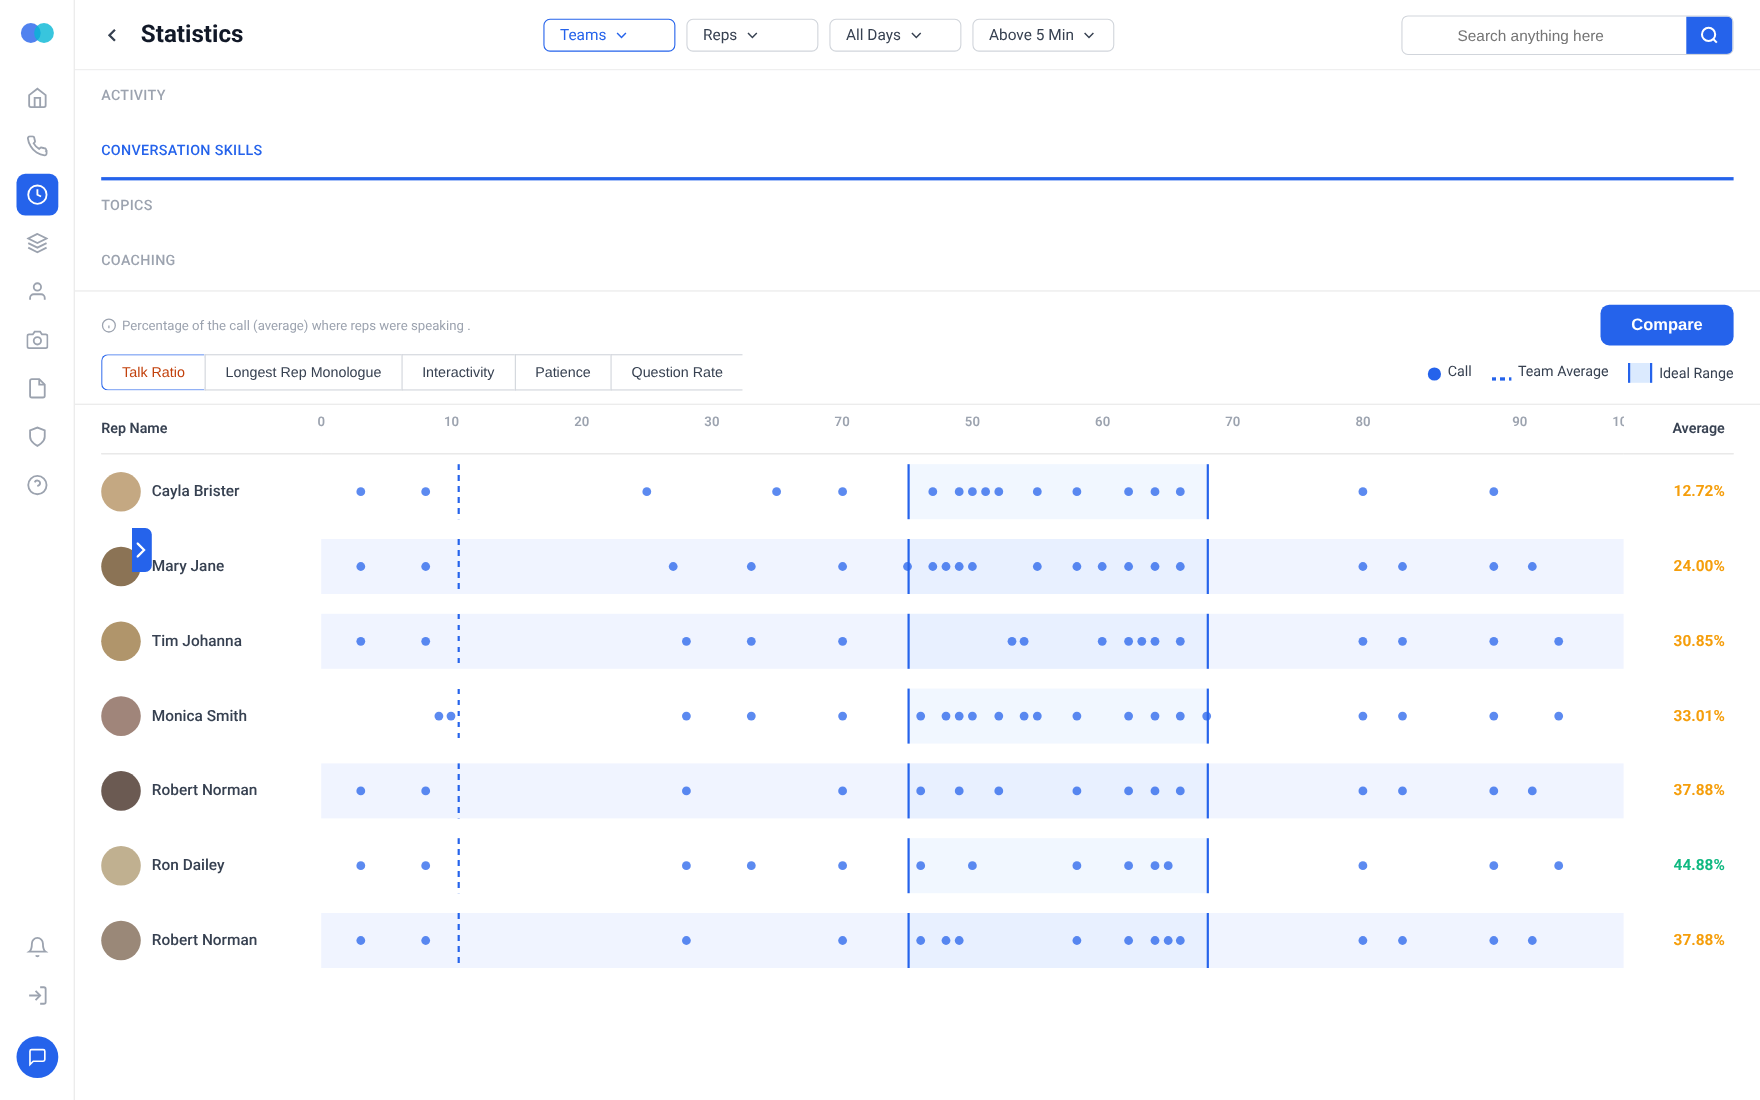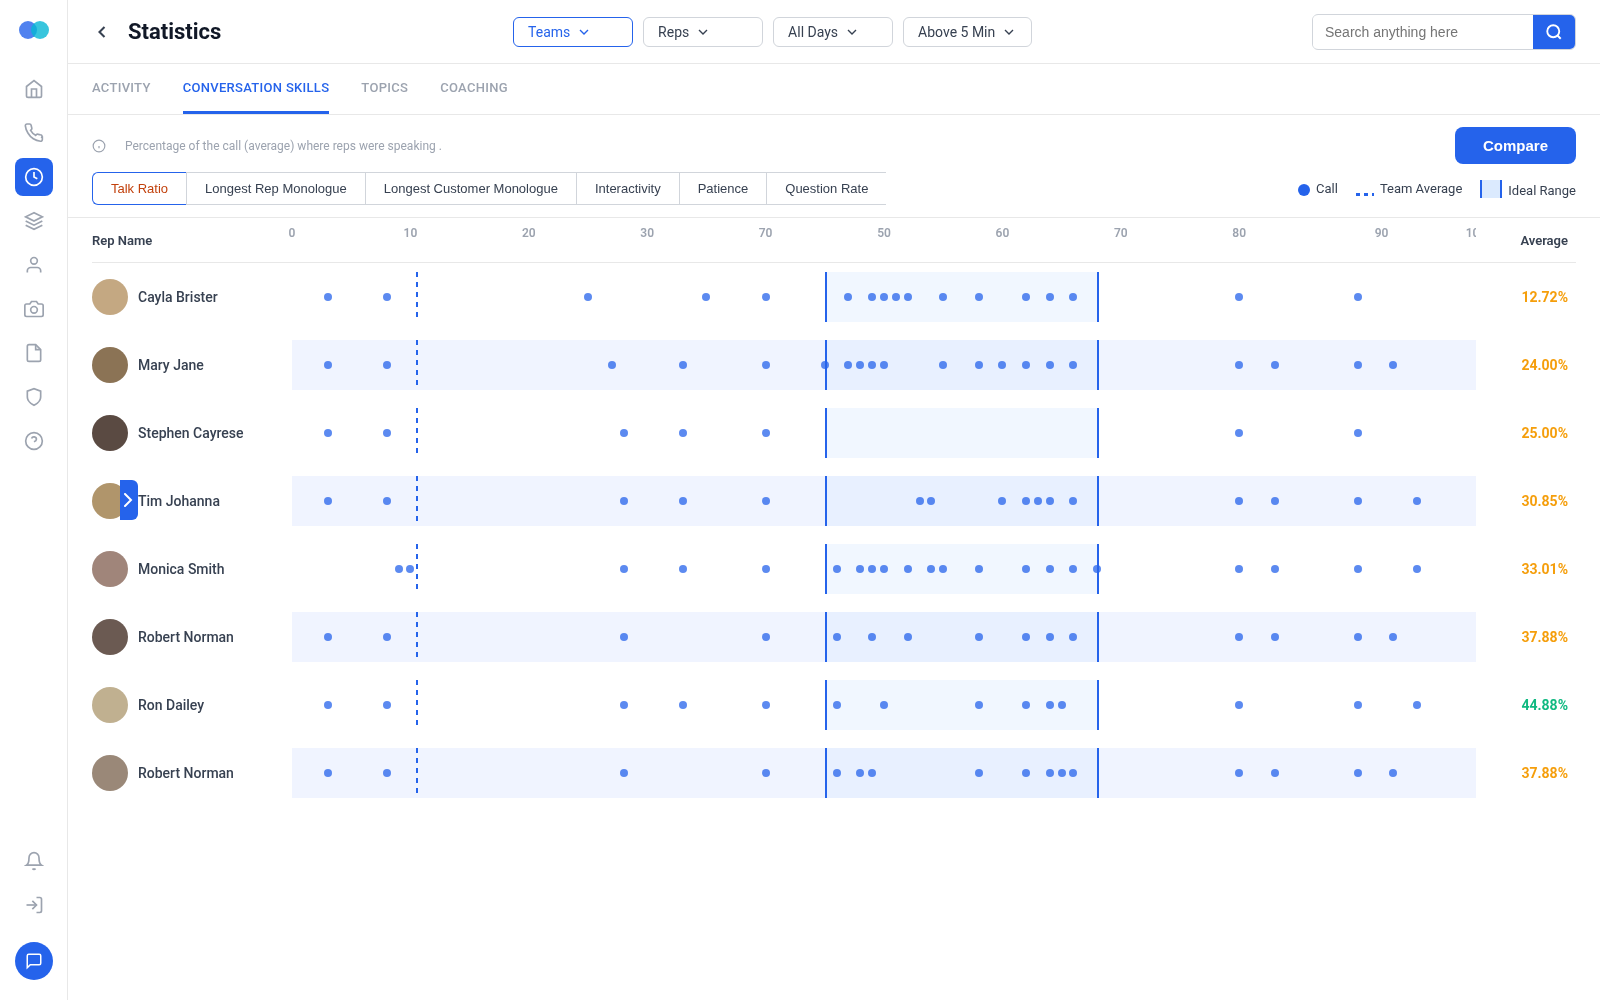--- a/index.html
+++ b/index.html
@@ -107,20 +107,21 @@
       color: #2563eb;
     }
     .filter-dropdown svg { width: 16px; height: 16px; }
     .header-search {
       display: flex;
       align-items: center;
       border: 1.5px solid #d1d5db;
       border-radius: 6px;
       overflow: hidden;
       background: #fff;
+      padding-left: 38px;
     }
     .header-search input {
       border: none;
       outline: none;
       padding: 8px 12px;
       font-size: 14px;
       color: #9ca3af;
       width: 220px;
     }
     .search-btn {
@@ -138,24 +139,24 @@
       background: #fff;
       display: flex;
       flex-direction: column;
       overflow: hidden;
       padding: 0;
     }
 
     
     .tabs {
       display: flex;
-      gap: 32px;
       padding: 0 24px;
       border-bottom: 1px solid #e8e8e8;
       background: #fff;
+      flex-direction: column;
     }
     .tab {
       padding: 16px 0;
       font-size: 13px;
       font-weight: 500;
       color: #9ca3af;
       cursor: pointer;
       border-bottom: 3px solid transparent;
       letter-spacing: 0.3px;
       text-transform: uppercase;
@@ -170,21 +171,21 @@
       display: flex;
       align-items: center;
       justify-content: space-between;
       padding: 12px 24px 8px 24px;
     }
     .sub-header-note {
       font-size: 12px;
       color: #9ca3af;
       display: flex;
       align-items: center;
-      gap: 19px;
+      gap: 5px;
     }
     .compare-btn {
       background: #2563eb;
       color: #fff;
       border: none;
       border-radius: 8px;
       padding: 10px 28px;
       font-size: 15px;
       font-weight: 600;
       cursor: pointer;
@@ -500,21 +501,20 @@
             <line x1="12" y1="8" x2="12.01" y2="8"></line>
           </svg>
         <span>Percentage of the call (average) where reps were speaking .</span>
       </div>
       <button class="compare-btn">Compare</button>
     </div>
 
     <div class="filter-row">
       <button class="metric-btn active">Talk Ratio</button>
       <button class="metric-btn">Longest Rep Monologue</button>
-      <button class="metric-btn">Longest Customer Monologue</button>
       <button class="metric-btn">Interactivity</button>
       <button class="metric-btn">Patience</button>
       <button class="metric-btn">Question Rate</button>
 
       <div class="legend">
         <div class="legend-item">
           <div class="legend-dot"></div>
           <span>Call</span>
         </div>
         <div class="legend-item">
@@ -618,44 +618,20 @@
                   <div class="dot dot-sm" style="left: 62%; top: 50%;"></div>
                   <div class="dot dot-sm" style="left: 64%; top: 50%;"></div>
                   <div class="dot dot-sm" style="left: 66%; top: 50%;"></div>
                   <div class="dot dot-sm" style="left: 80%; top: 50%;"></div>
                   <div class="dot dot-sm" style="left: 83%; top: 50%;"></div>
                   <div class="dot dot-sm" style="left: 90%; top: 50%;"></div>
                   <div class="dot dot-sm" style="left: 93%; top: 50%;"></div>
                 </div>
               </td>
               <td class="avg-value avg-yellow">24.00%</td>
-            </tr>
-            <tr class="data-row">
-              <td>
-    <div class="rep-cell">
-      <div class="avatar" style="background:#5a4a42;"></div>
-      <span class="rep-name">Stephen Cayrese</span>
-    </div>
-  </td>
-              <td class="row-chart-td">
-                <div class="chart-row-wrap">
-                  <div class="ideal-range-bg" style="left: 45%; width: 23%; opacity: 0.4; background: rgb(219, 234, 254);"></div>
-                  <div class="axis-line-dashed" style="left: 10.5%;"></div>
-                  <div class="axis-line-solid" style="left: 45%;"></div>
-                  <div class="axis-line-solid" style="left: 68%;"></div>
-                  <div class="dot dot-sm" style="left: 3%; top: 50%;"></div>
-                  <div class="dot dot-sm" style="left: 8%; top: 50%;"></div>
-                  <div class="dot dot-sm" style="left: 28%; top: 50%;"></div>
-                  <div class="dot dot-sm" style="left: 33%; top: 50%;"></div>
-                  <div class="dot dot-sm" style="left: 40%; top: 50%;"></div>
-                  <div class="dot dot-sm" style="left: 80%; top: 50%;"></div>
-                  <div class="dot dot-sm" style="left: 90%; top: 50%;"></div>
-                </div>
-              </td>
-              <td class="avg-value avg-yellow">25.00%</td>
             </tr>
             <tr class="data-row">
               <td>
     <div class="rep-cell">
       <div class="avatar" style="background:#b0956b;"></div>
       <span class="rep-name">Tim Johanna</span>
     </div>
   </td>
               <td class="row-chart-td">
                 <div class="chart-row-wrap" style="background: rgb(240, 244, 255);">

